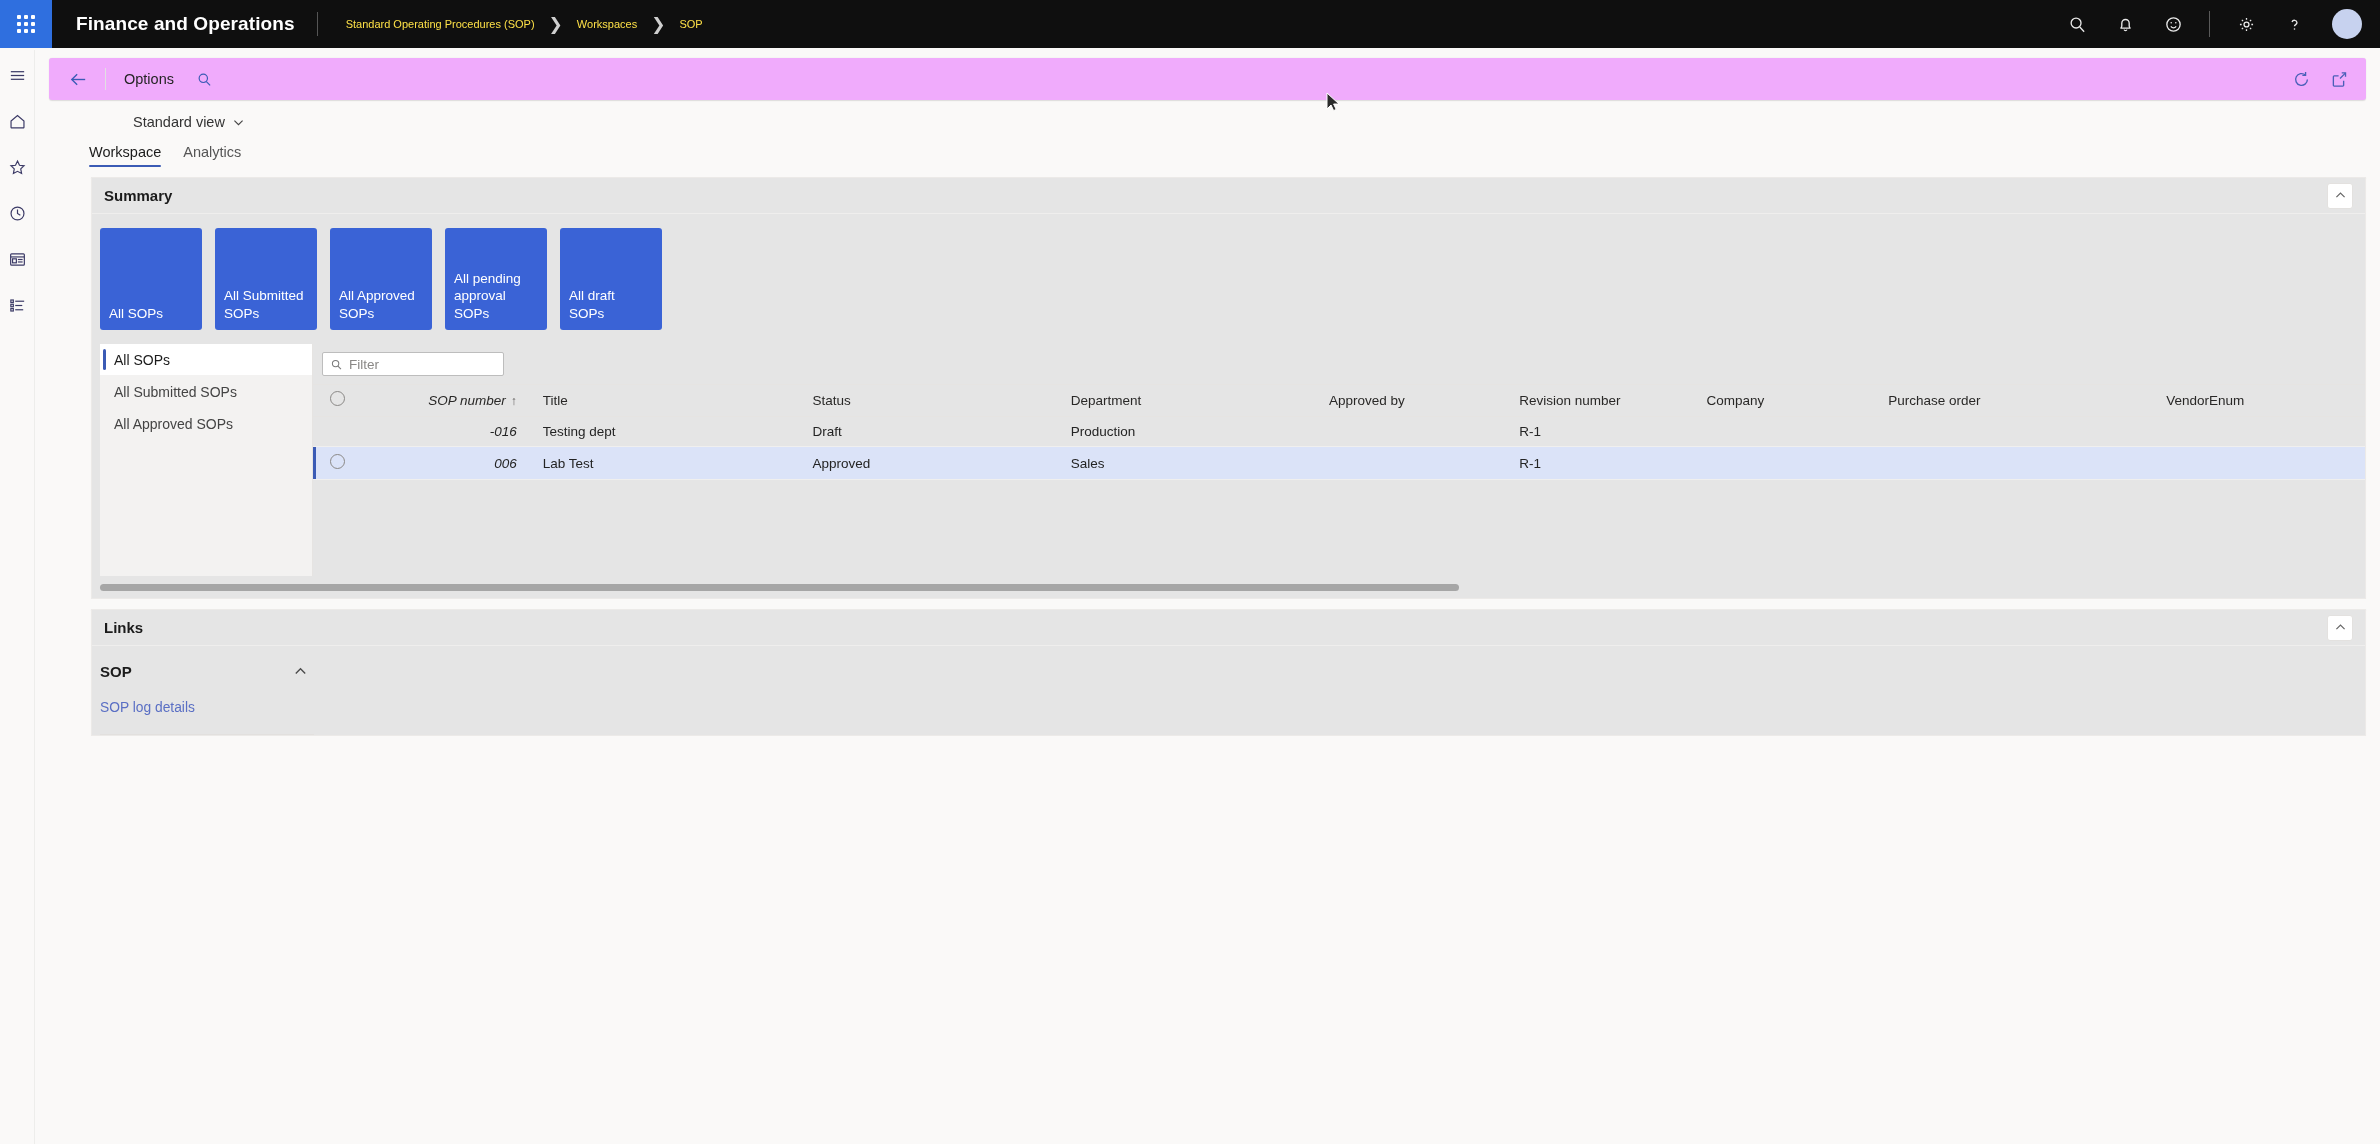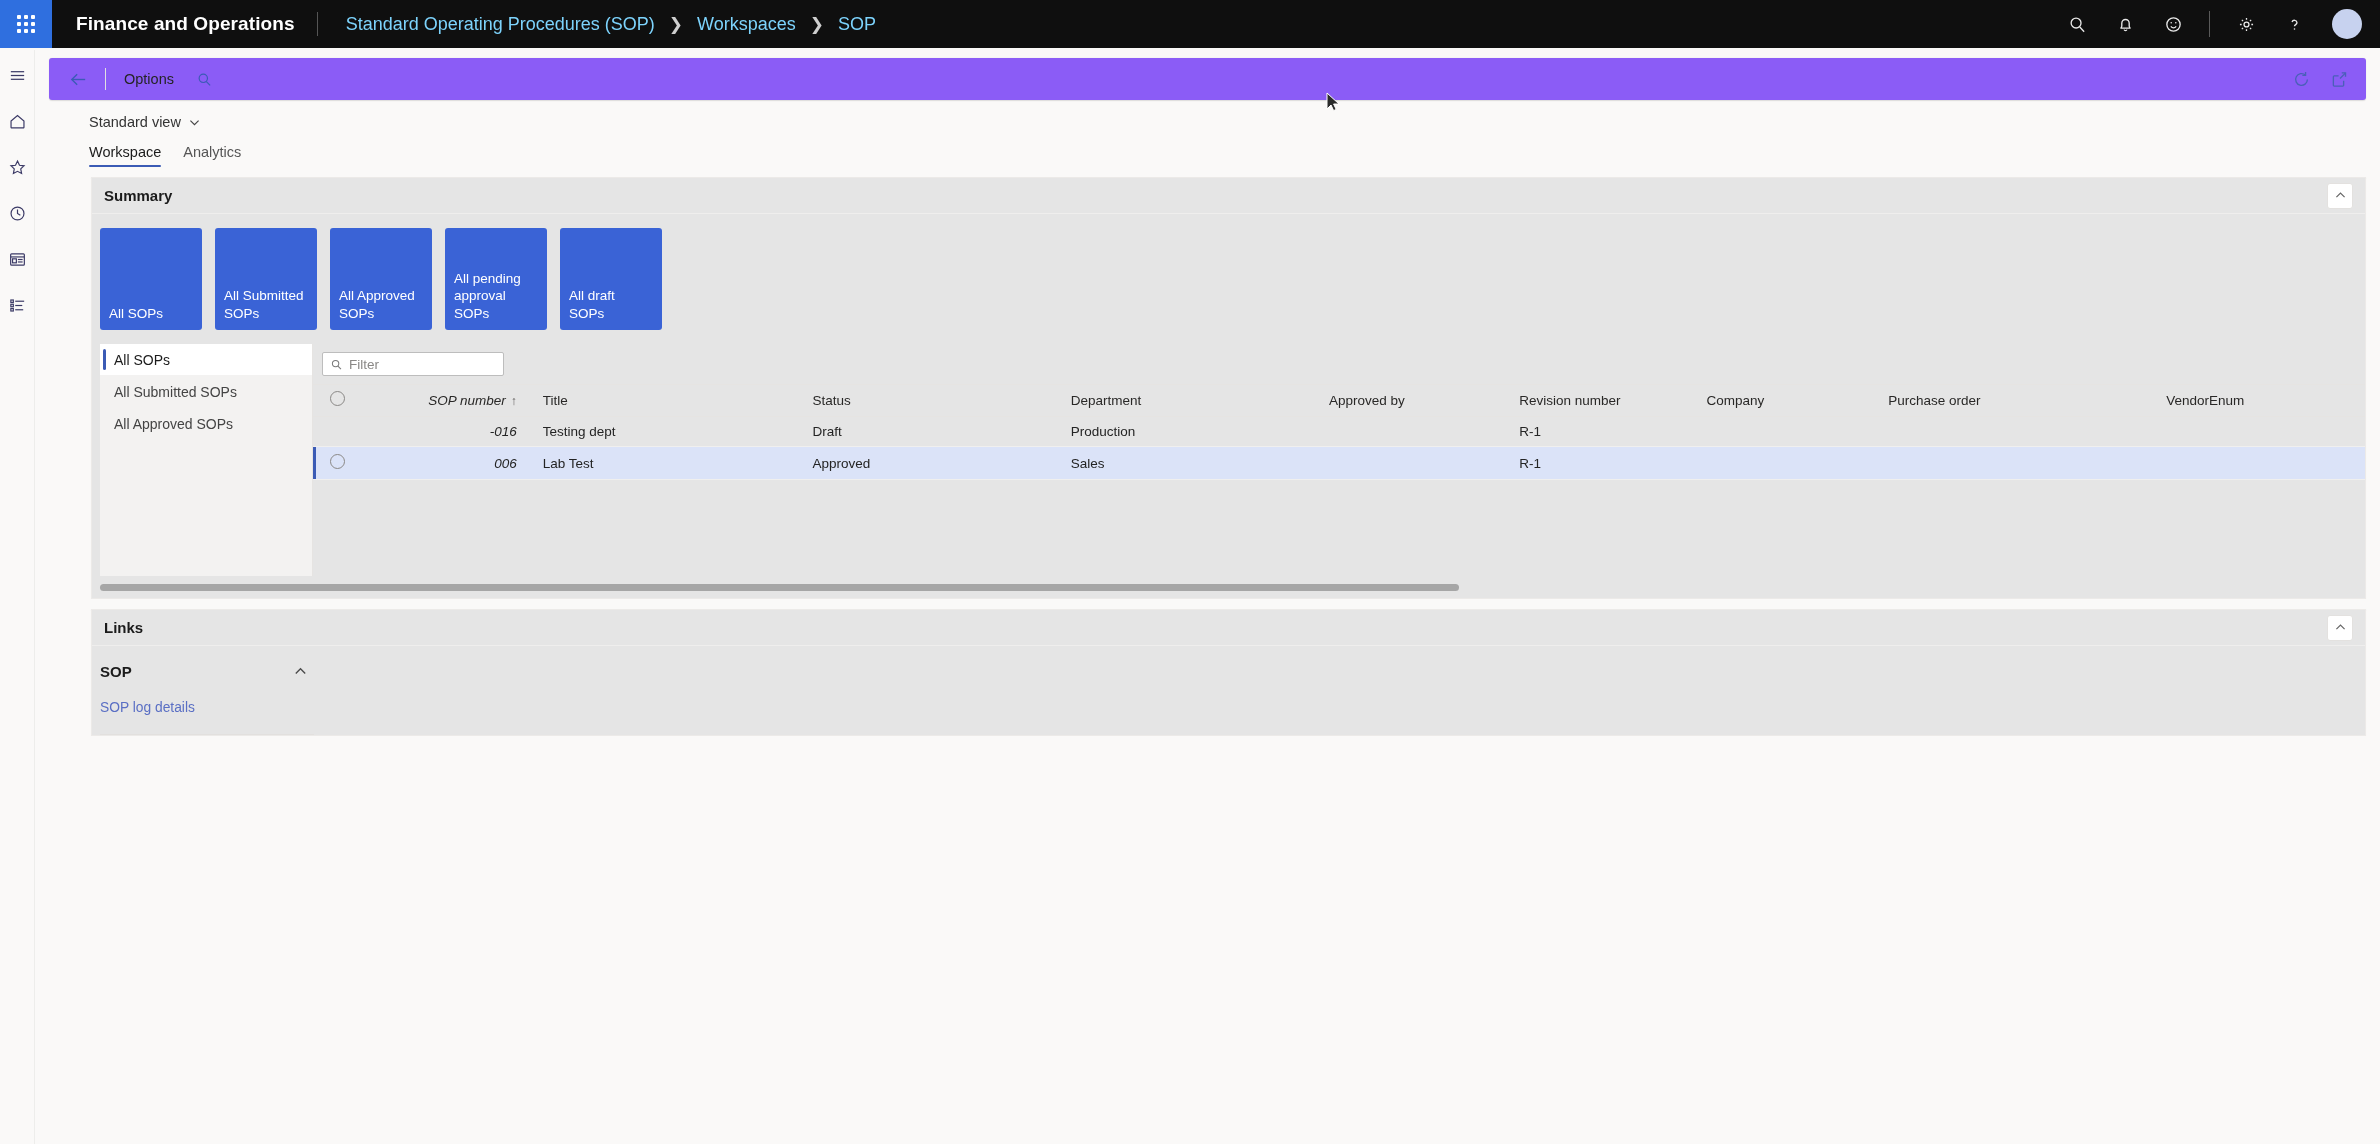--- a/index.html
+++ b/index.html
@@ -20,21 +20,21 @@
     cursor: pointer;
   }
   .waffle-grid { display: grid; grid-template-columns: repeat(3, 4px); grid-gap: 3px; }
   .waffle-grid i { width: 4px; height: 4px; background: #fff; display: block; border-radius: 1px; }
   .brand {
     color: #fff; font-size: 19px; font-weight: 600; display: flex; align-items: center;
     padding: 0 22px 0 24px; letter-spacing: .1px; white-space: nowrap;
   }
   .brand-sep { width: 1px; background: #555; margin: 12px 0; }
   .crumbs { display: flex; align-items: center; padding-left: 28px; gap: 14px; }
-  .crumbs a { color: #7dd3fc; font-size: 18px; text-decoration: none; white-space: nowrap; cursor: pointer;}
+  .crumbs a { color: #fde047; font-size: 11px; text-decoration: none; white-space: nowrap; cursor: pointer;}
   .crumb-sep { color: #cfcfcf; font-size: 17px; font-weight: 300; line-height: 1; }
   .topnav-right { margin-left: auto; display: flex; align-items: center; padding-right: 18px; gap: 4px; }
   .tn-ico {
     width: 44px; height: 50px; display: flex; align-items: center; justify-content: center;
     color: #e9e9e9; cursor: pointer;
   }
   .tn-divider { width: 1px; height: 26px; background: #5a5a5a; margin: 0 10px; }
   .avatar {
     width: 30px; height: 30px; border-radius: 50%; background: #c7d2ef; margin-left: 12px;
     cursor: pointer; flex: none;
@@ -46,34 +46,34 @@
     background: #faf9f8; border-right: 1px solid #ededeb;
     display: flex; flex-direction: column; align-items: center; padding-top: 12px; gap: 20px;
     z-index: 20;
   }
   .rail-ico { width: 26px; height: 26px; display: flex; align-items: center; justify-content: center; cursor: pointer; color: #3b3a66; }
 
   
   .page { position: absolute; left: 35px; top: 50px; right: 0; bottom: 0; background: #faf9f8; }
 
   .actionbar {
-    position: relative; margin: 8px 14px 0 14px; height: 42px; background: #8b5cf6;
+    position: relative; margin: 8px 14px 0 14px; height: 42px; background: #f0abfc;
     border-radius: 3px; display: flex; align-items: center; padding: 0 14px;
     box-shadow: 0 .3px 1.2px rgba(0,0,0,.12);
     justify-content: flex-end;
   }
   .ab-back { width: 30px; height: 30px; display: flex; align-items: center; justify-content: center; color: #3b5bb5; cursor: pointer; }
   .ab-sep { width: 1px; height: 22px; background: #e1e1e1; margin: 0 12px; }
   .ab-opt { font-size: 14.5px; color: #242424; cursor: pointer; padding: 4px 6px; }
   .ab-search { width: 34px; height: 30px; display: flex; align-items: center; justify-content: center; color: #3b5bb5; cursor: pointer; margin-left: 8px;}
   .ab-right { margin-left: auto; display: flex; align-items: center; gap: 18px; padding-right: 4px; }
   .ab-ricon { color: #4a5fb8; cursor: pointer; display: flex; align-items: center; }
 
   .viewsel { display: flex; align-items: center; gap: 7px; margin: 14px 0 0 54px; cursor: pointer; }
-  .viewsel span { font-size: 14.5px; color: #333; }
+  .viewsel span { font-size: 14.5px; color: #333; margin-left: 44px; }
   .pagetitle { margin: 6px 0 0 54px; font-size: 28px; font-weight: 600; color: #1b1b1b; letter-spacing: -.2px; }
 
   .tabs { margin: 14px 0 0 54px; display: flex; gap: 22px; }
   .tab { font-size: 14.5px; color: #555; padding-bottom: 7px; cursor: pointer; position: relative; }
   .tab.active { color: #1b1b1b; }
   .tab.active::after {
     content: ""; position: absolute; left: 0; right: 0; bottom: 0; height: 2.5px; background: #3b5bb5; border-radius: 2px;
   }
 
   

